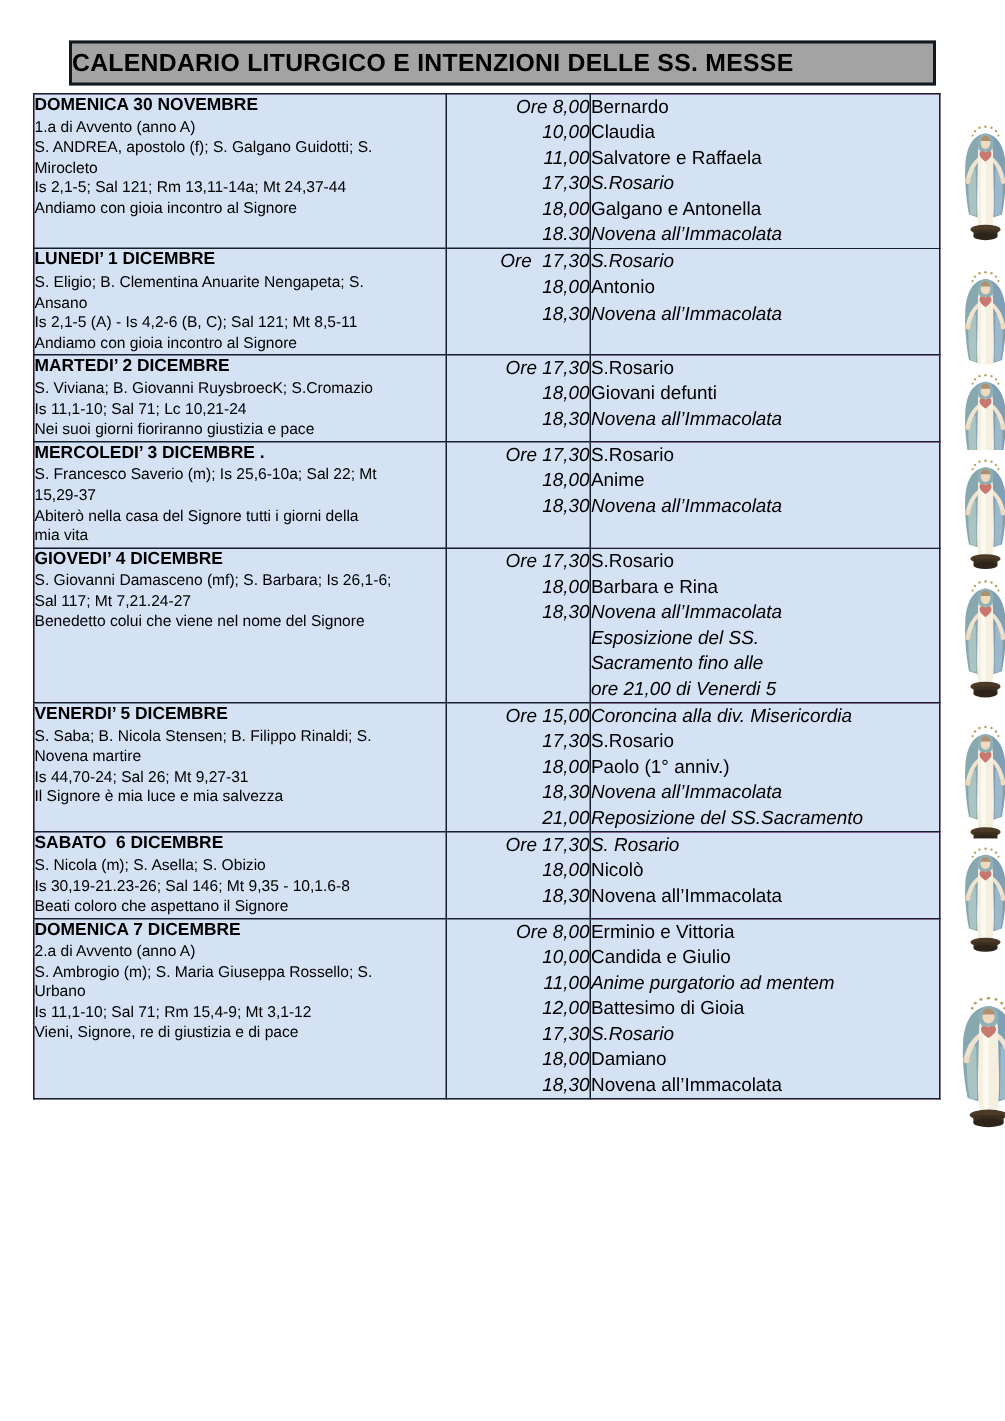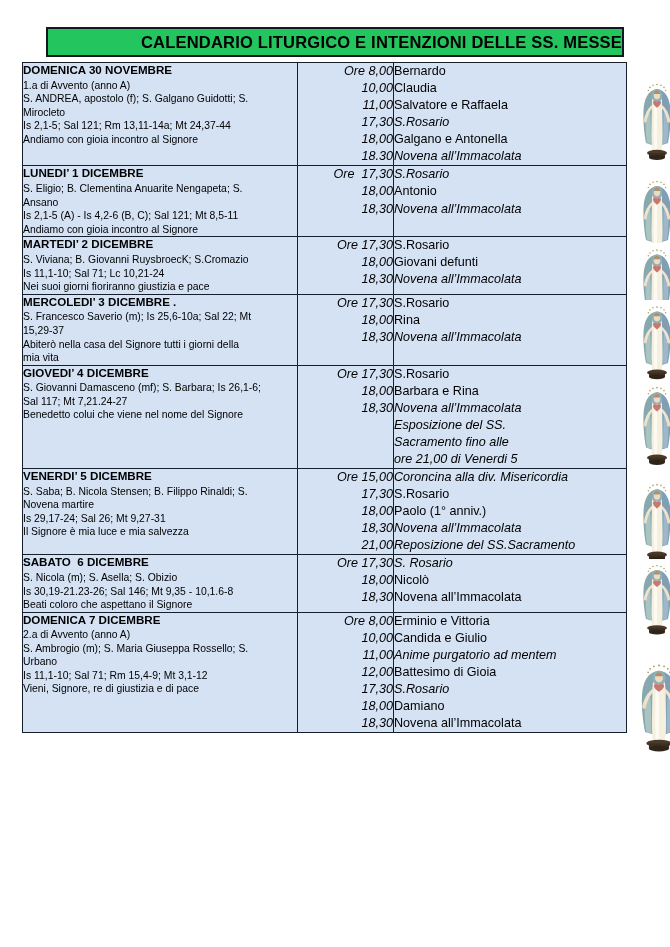--- a/index.html
+++ b/index.html
@@ -24,24 +24,24 @@
   }
 
   
   .title-box {
     position: absolute;
     left: 46px;
     top: 27px;
     width: 578px;
     height: 30px;
     border: 2px solid #101820;
-    background: #22c55e;
+    background: #a3a3a3;
     display: flex;
     align-items: center;
-    justify-content: flex-end;
+    justify-content: flex-start;
     box-sizing: border-box;
   }
   .title-text {
     font-size: 16.5px;
     font-weight: bold;
     letter-spacing: 0.2px;
     white-space: nowrap;
     color: #000;
   }
 
@@ -223,21 +223,21 @@
             <div class="day-line">Abiterò nella casa del Signore tutti i giorni della</div>
             <div class="day-line">mia vita</div>
           </td>
           <td class="time-cell">
             <div class="time-line">Ore 17,30</div>
             <div class="time-line">18,00</div>
             <div class="time-line">18,30</div>
           </td>
           <td class="int-cell">
             <div class="int-line">S.Rosario</div>
-            <div class="int-line">Rina</div>
+            <div class="int-line">Anime</div>
             <div class="int-line ital">Novena all’Immacolata</div>
             <div class="statue-wrap st-r3">
               <svg class="statue-svg" viewBox="0 0 46 88" width="100%" height="100%" preserveAspectRatio="none">
                 <use xlink:href="#madonna-statue"></use>
               </svg>
             </div>
           </td>
         </tr>
         <tr>
           <td class="day-cell">
@@ -263,21 +263,21 @@
                 <use xlink:href="#madonna-statue"></use>
               </svg>
             </div>
           </td>
         </tr>
         <tr>
           <td class="day-cell">
             <div class="day-title">VENERDI’ 5 DICEMBRE</div>
             <div class="day-line">S. Saba; B. Nicola Stensen; B. Filippo Rinaldi; S.</div>
             <div class="day-line">Novena martire</div>
-            <div class="day-line">Is 29,17-24; Sal 26; Mt 9,27-31</div>
+            <div class="day-line">Is 44,70-24; Sal 26; Mt 9,27-31</div>
             <div class="day-line">Il Signore è mia luce e mia salvezza</div>
           </td>
           <td class="time-cell">
             <div class="time-line">Ore 15,00</div>
             <div class="time-line">17,30</div>
             <div class="time-line">18,00</div>
             <div class="time-line">18,30</div>
             <div class="time-line">21,00</div>
           </td>
           <td class="int-cell">

